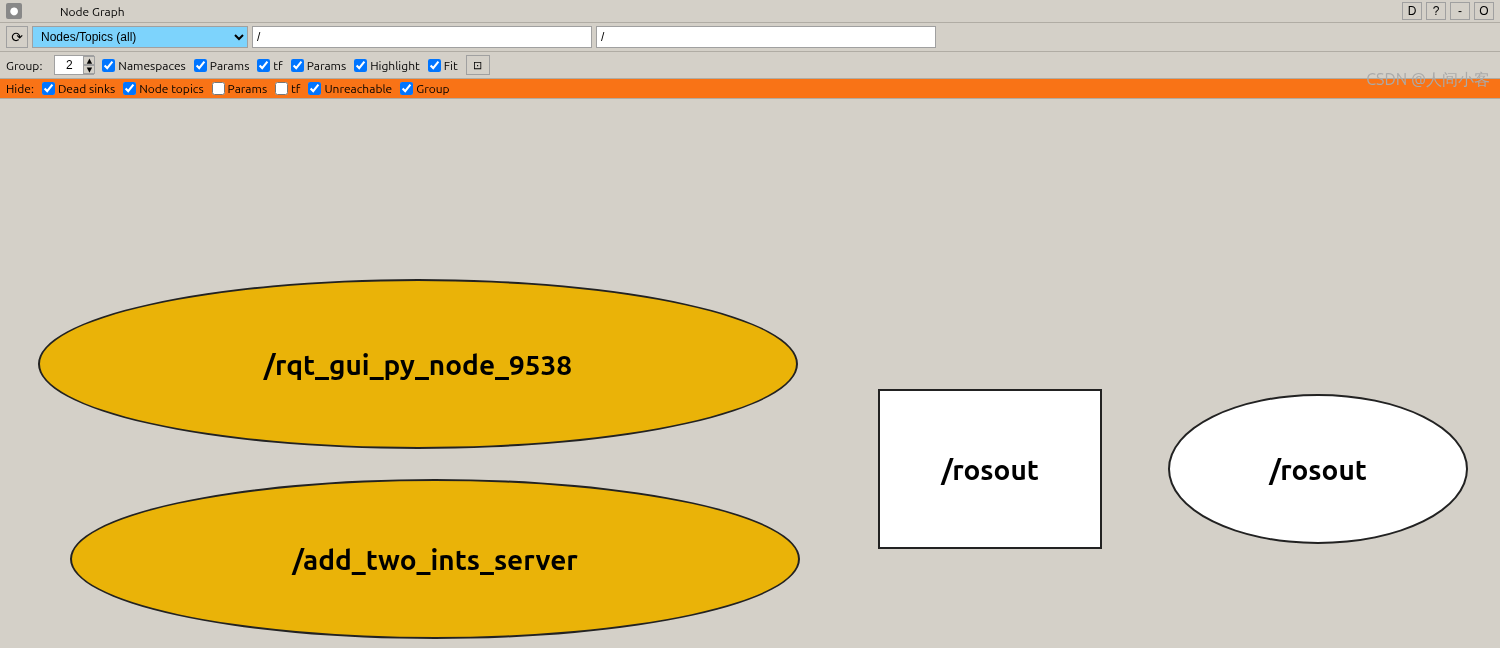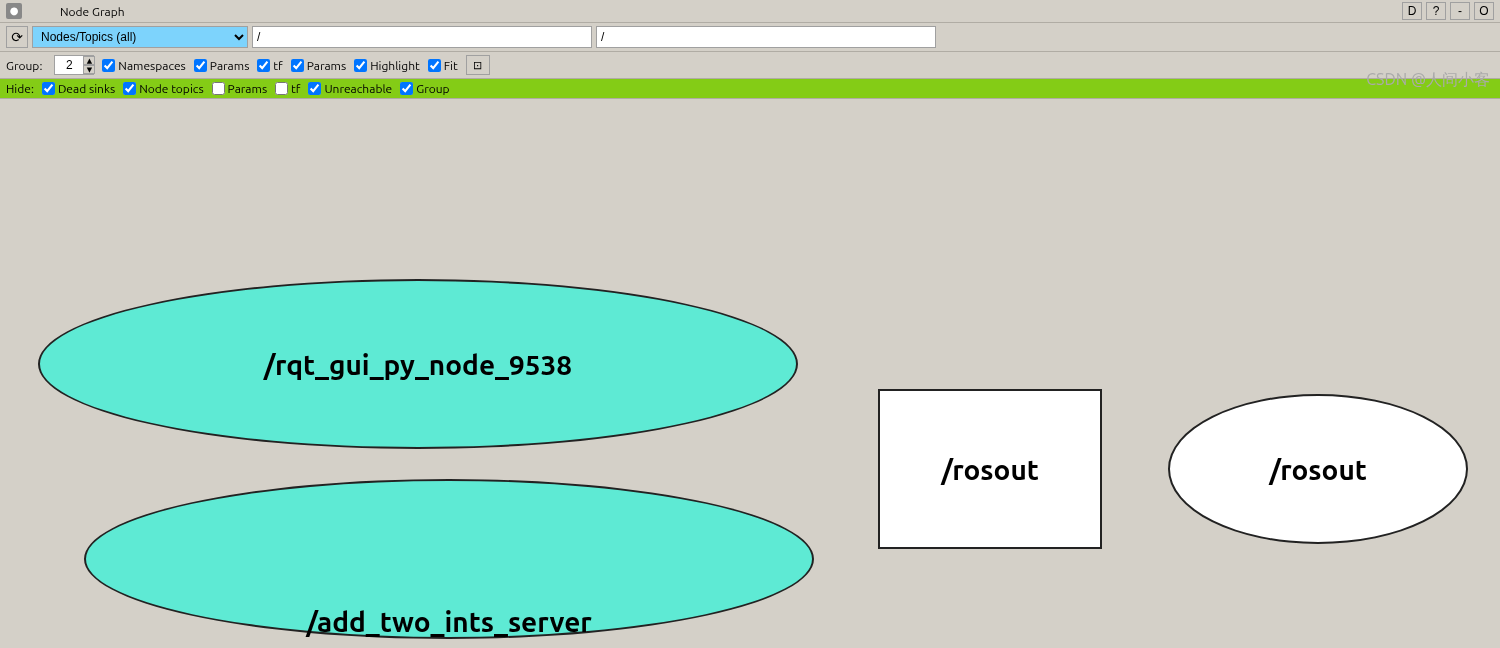--- a/index.html
+++ b/index.html
@@ -138,21 +138,21 @@
     }
     .fit-btn {
       width: 24px; height: 20px;
       background: #d4d0c8;
       border: 1px solid #a0a0a0;
       font-size: 11px;
       cursor: pointer;
       display: flex; align-items: center; justify-content: center;
     }
     .hide-bar {
-      background: #84cc16;
+      background: #f97316;
       padding: 3px 6px;
       display: flex;
       align-items: center;
       gap: 8px;
       border-bottom: 1px solid #b0aca4;
     }
     .graph-area {
       flex: 1;
       background: white;
       position: relative;
@@ -167,21 +167,21 @@
     
     .node-ellipse-large {
       position: absolute;
       border: 2.5px solid #222;
       border-radius: 50%;
       display: flex;
       align-items: center;
       justify-content: center;
       font-size: 28px;
       font-weight: bold;
-      background: #5eead4;
+      background: #eab308;
     }
     .node-rect {
       position: absolute;
       border: 2.5px solid #222;
       display: flex;
       align-items: center;
       justify-content: center;
       font-size: 28px;
       font-weight: bold;
       background: white;
@@ -308,21 +308,21 @@
 
     <line x1="790" y1="435" x2="878" y2="390" stroke="#222" stroke-width="2.5" marker-end="url(#arrowhead)"></line>
 
     <line x1="1102" y1="370" x2="1168" y2="370" stroke="#222" stroke-width="2.5" marker-end="url(#arrowhead)"></line>
   </svg>
 
   <div class="node-ellipse-large" style="left: 38px; top: 180px; width: 760px; height: 170px;">
     <span>/rqt_gui_py_node_9538</span>
   </div>
 
-  <div class="node-ellipse-large" style="left: 84px; top: 380px; width: 730px; height: 160px; align-items: flex-end;">
+  <div class="node-ellipse-large" style="left: 70px; top: 380px; width: 730px; height: 160px;">
     <span>/add_two_ints_server</span>
   </div>
 
   <div class="node-rect" style="left: 878px; top: 290px; width: 224px; height: 160px;">
     <span>/rosout</span>
   </div>
 
   <div class="node-ellipse-small" style="left: 1168px; top: 295px; width: 300px; height: 150px;">
     <span>/rosout</span>
   </div>

